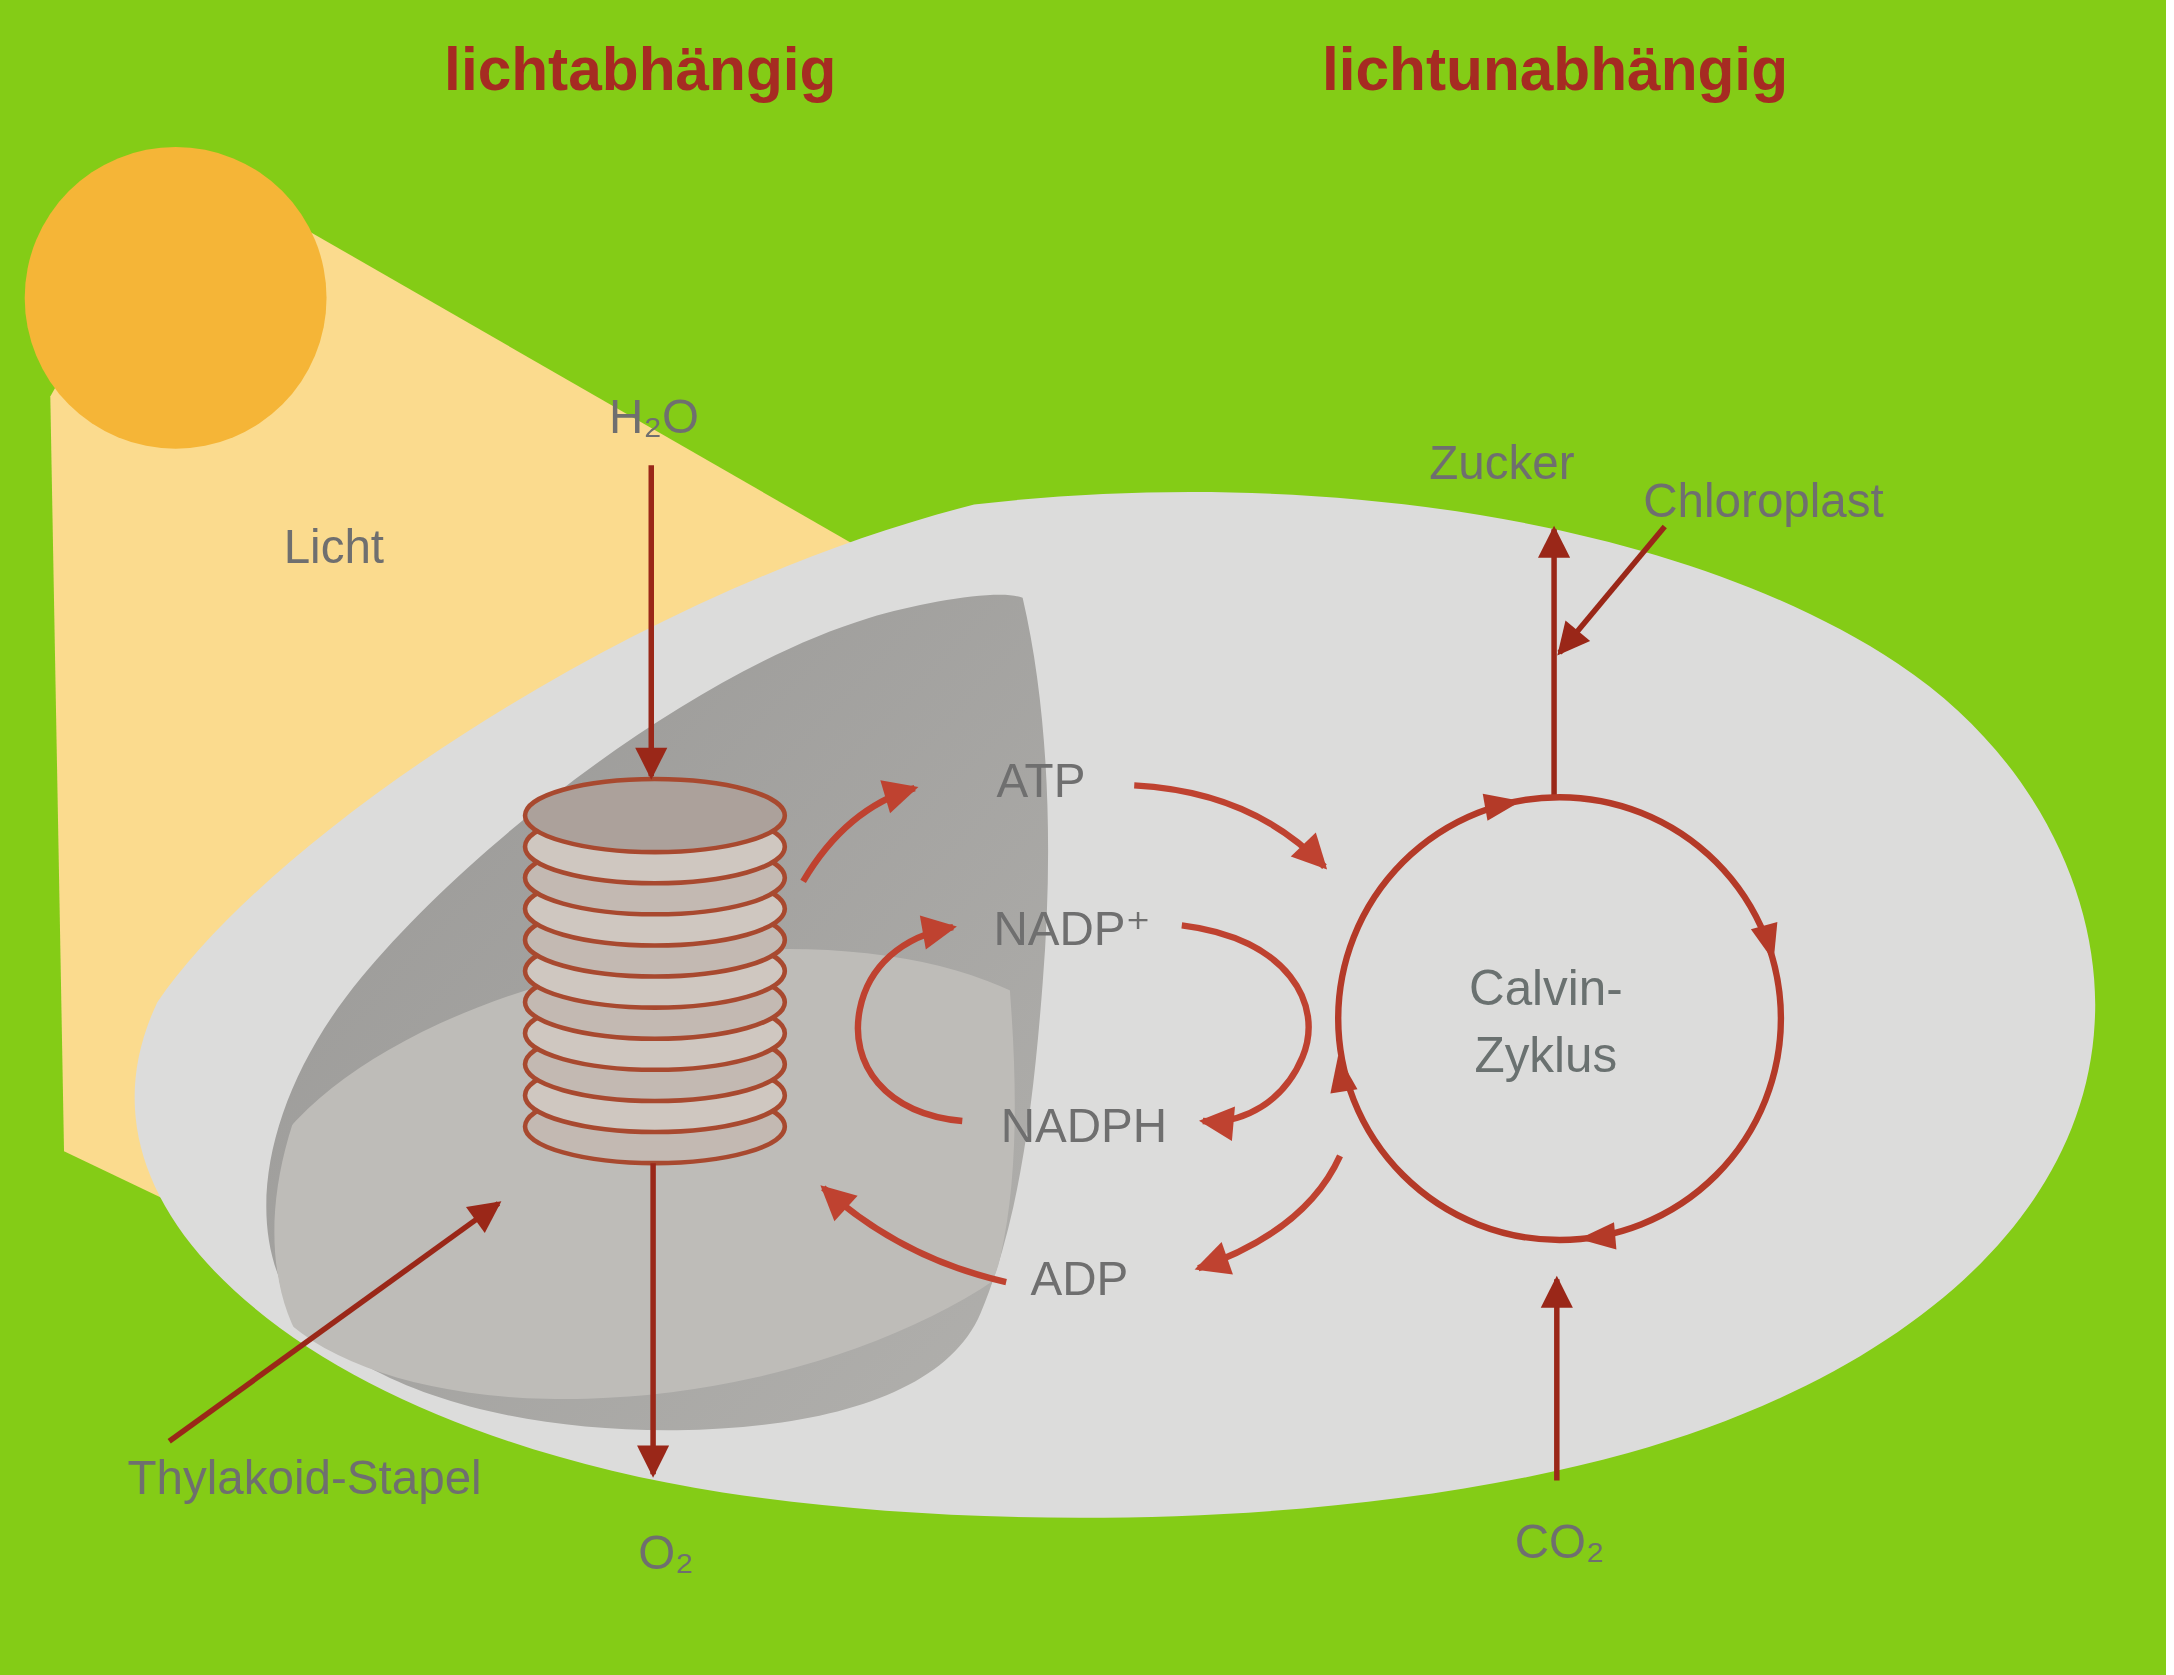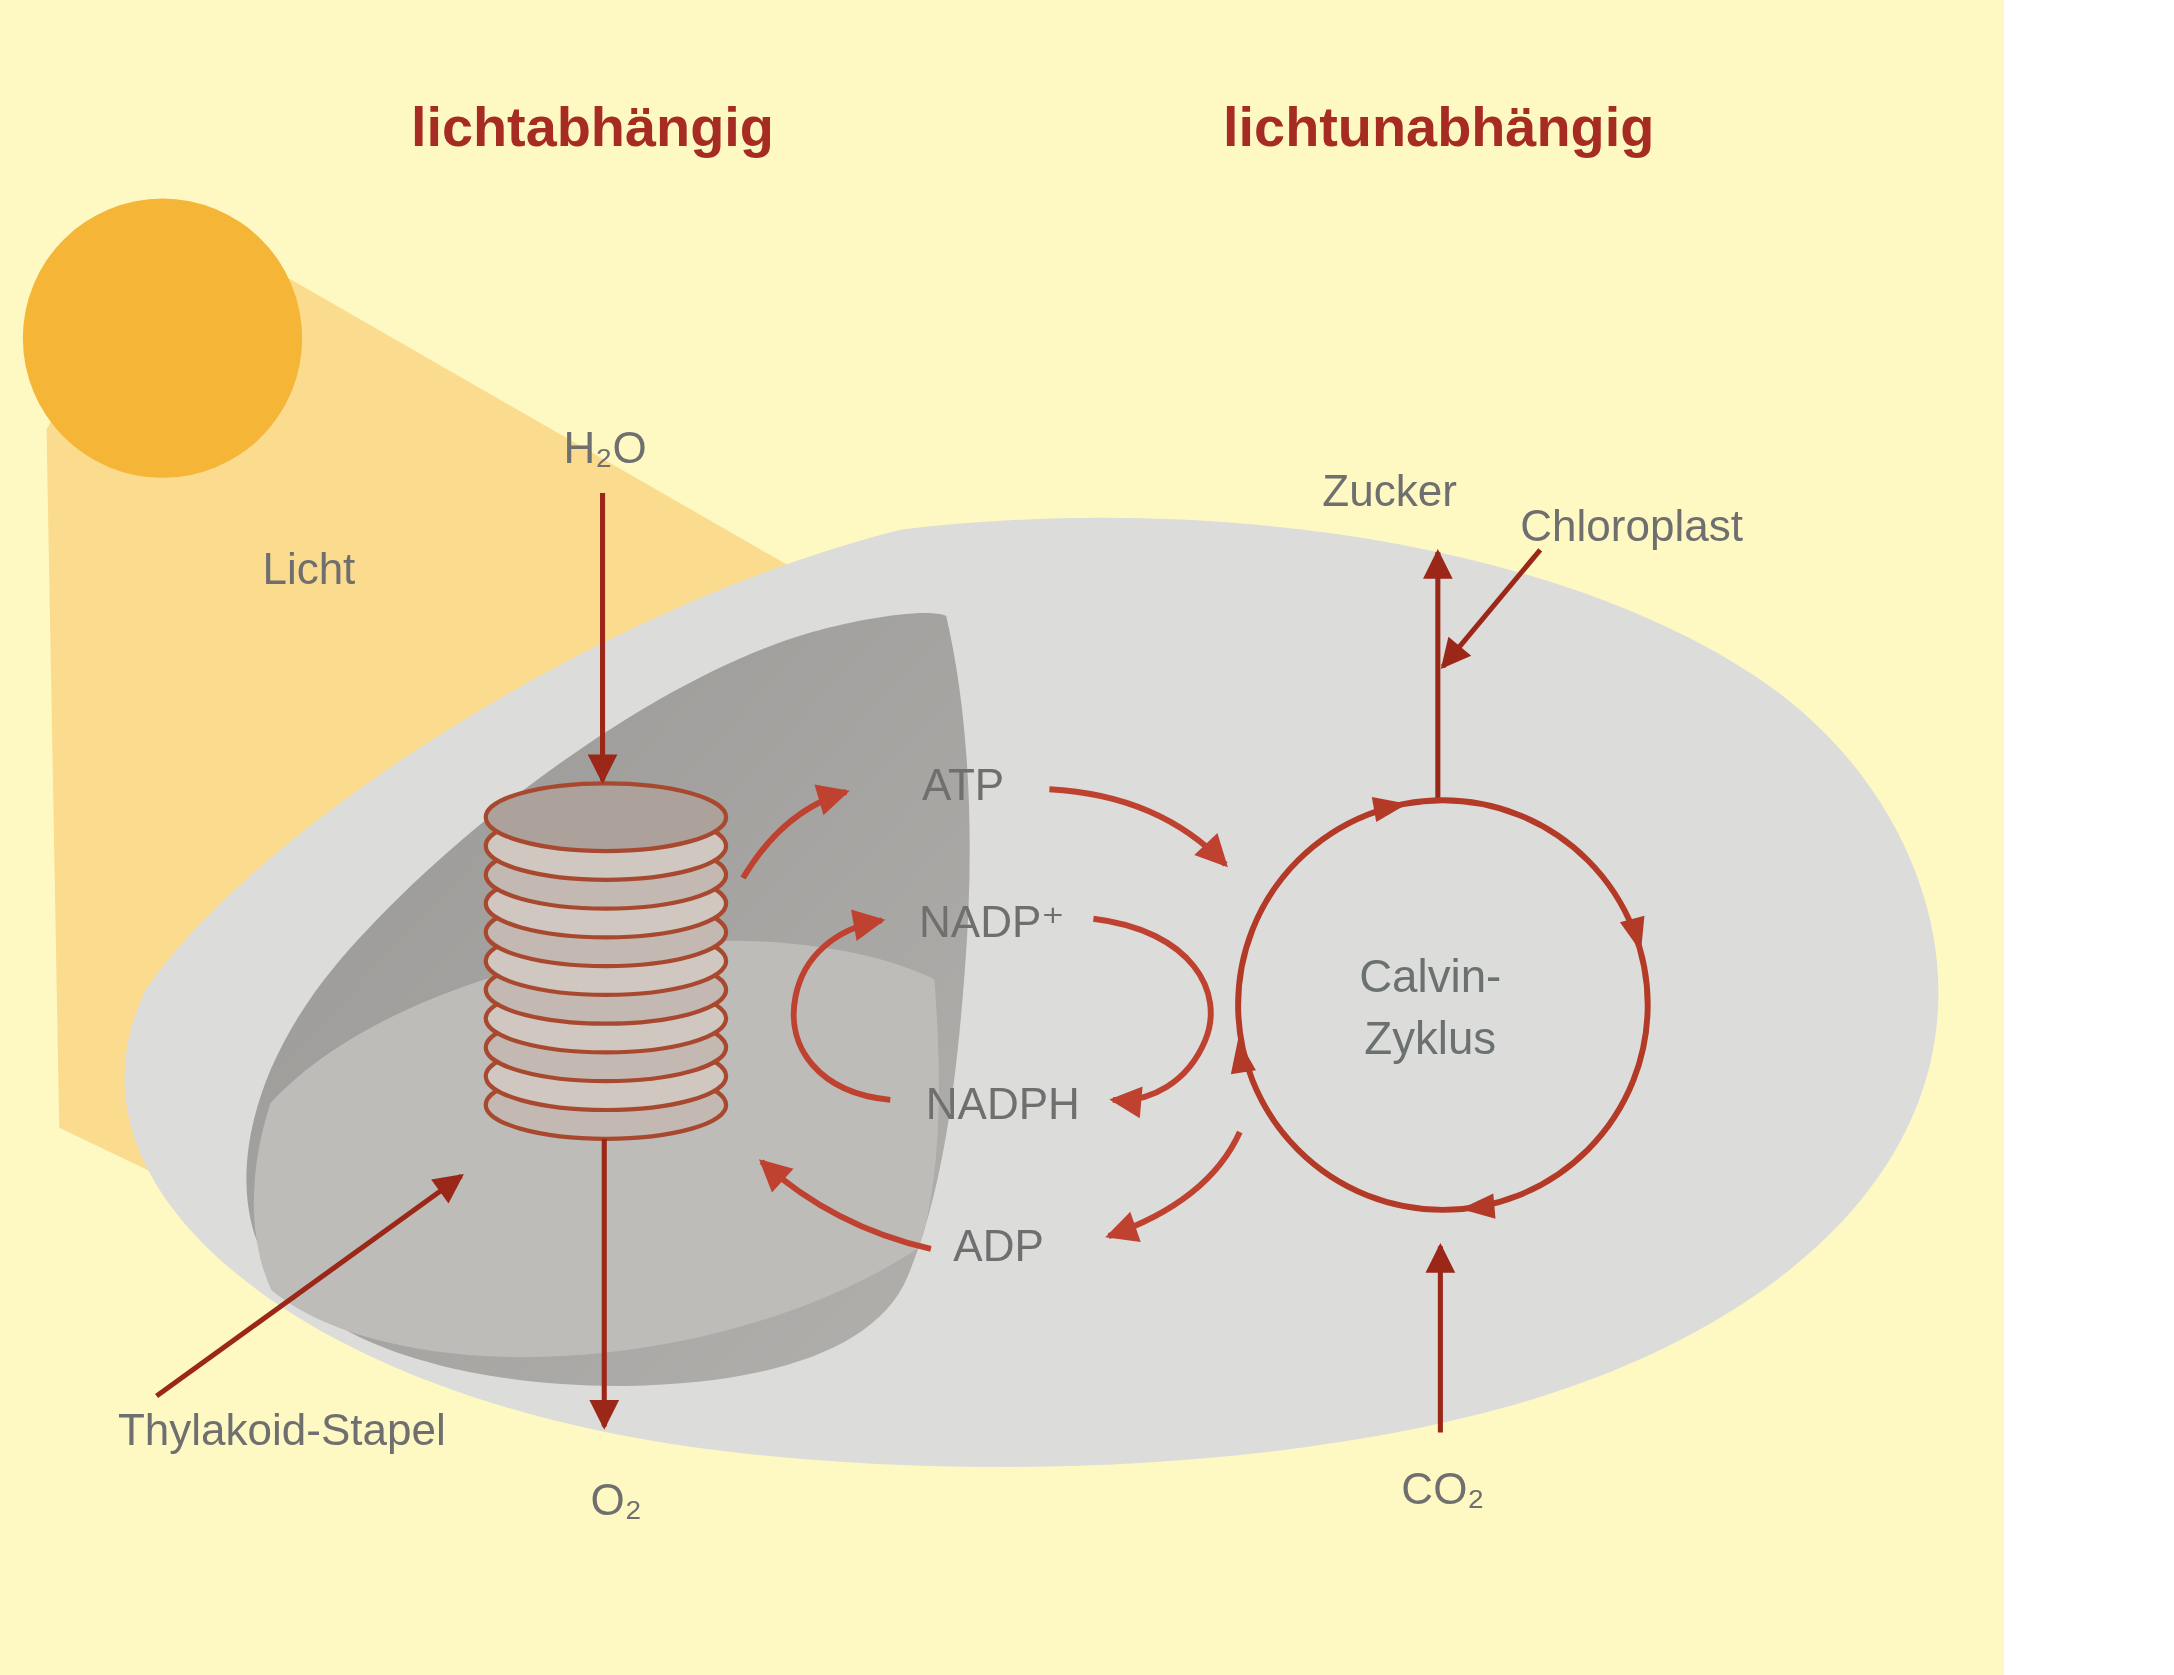--- a/index.html
+++ b/index.html
@@ -1,16 +1,16 @@
 <!DOCTYPE html>
 <html style="font-size:14.7px"><head>
 <meta charset="utf-8">
 <style>
   html,body { margin:0; padding:0; background:#ffffff; }
-  .stage { width:2004px; height:1675px; position:relative; background:#fef9c3; }
+  .stage { width:2166px; height:1675px; position:relative; background:#84cc16; }
   svg { display:block; width:100%; height:100%; }
   .lbl    { font-family:"Liberation Sans","DejaVu Sans",sans-serif; font-size:52px; fill:#6F6F6F; }
   .hdr    { font-family:"Liberation Sans","DejaVu Sans",sans-serif; font-size:66px; font-weight:600; fill:#A62B22; }
   .calvin { font-family:"Liberation Sans","DejaVu Sans",sans-serif; font-size:54px; fill:#6A7170; }
   .arrow-dark   { stroke:#9A2718; stroke-width:6; fill:none; }
   .arrow-bright { stroke:#BF4230; stroke-width:7; fill:none; }
   .cycle        { stroke:#B43A28; stroke-width:7; fill:none; }
   .cycle-head   { fill:#B43A28; stroke:none; }
   .disc { stroke:#A8492F; stroke-width:5; }
 </style>

